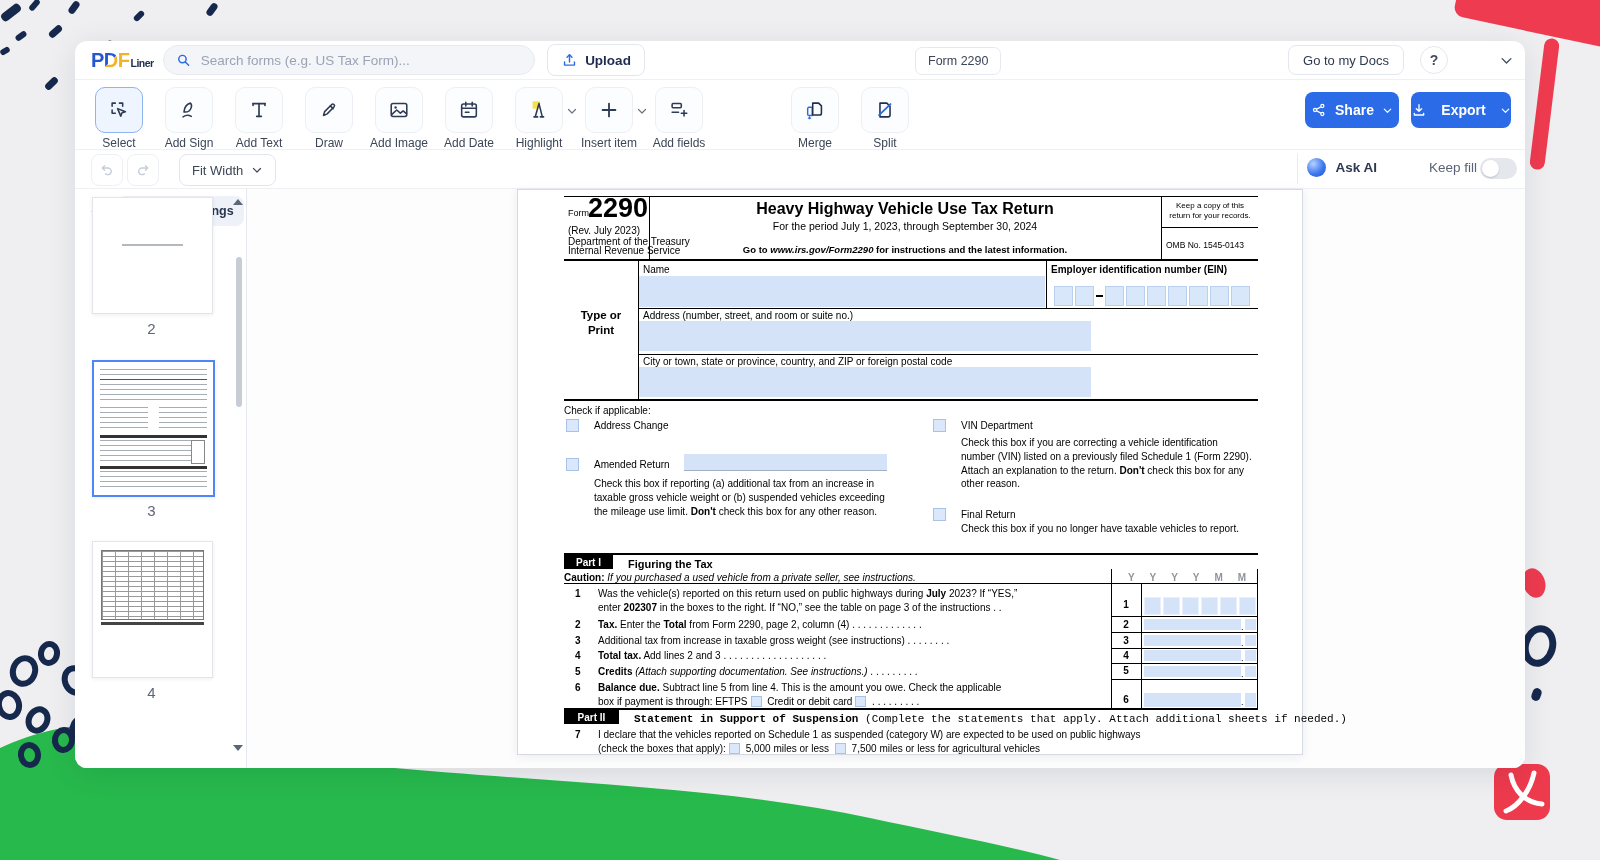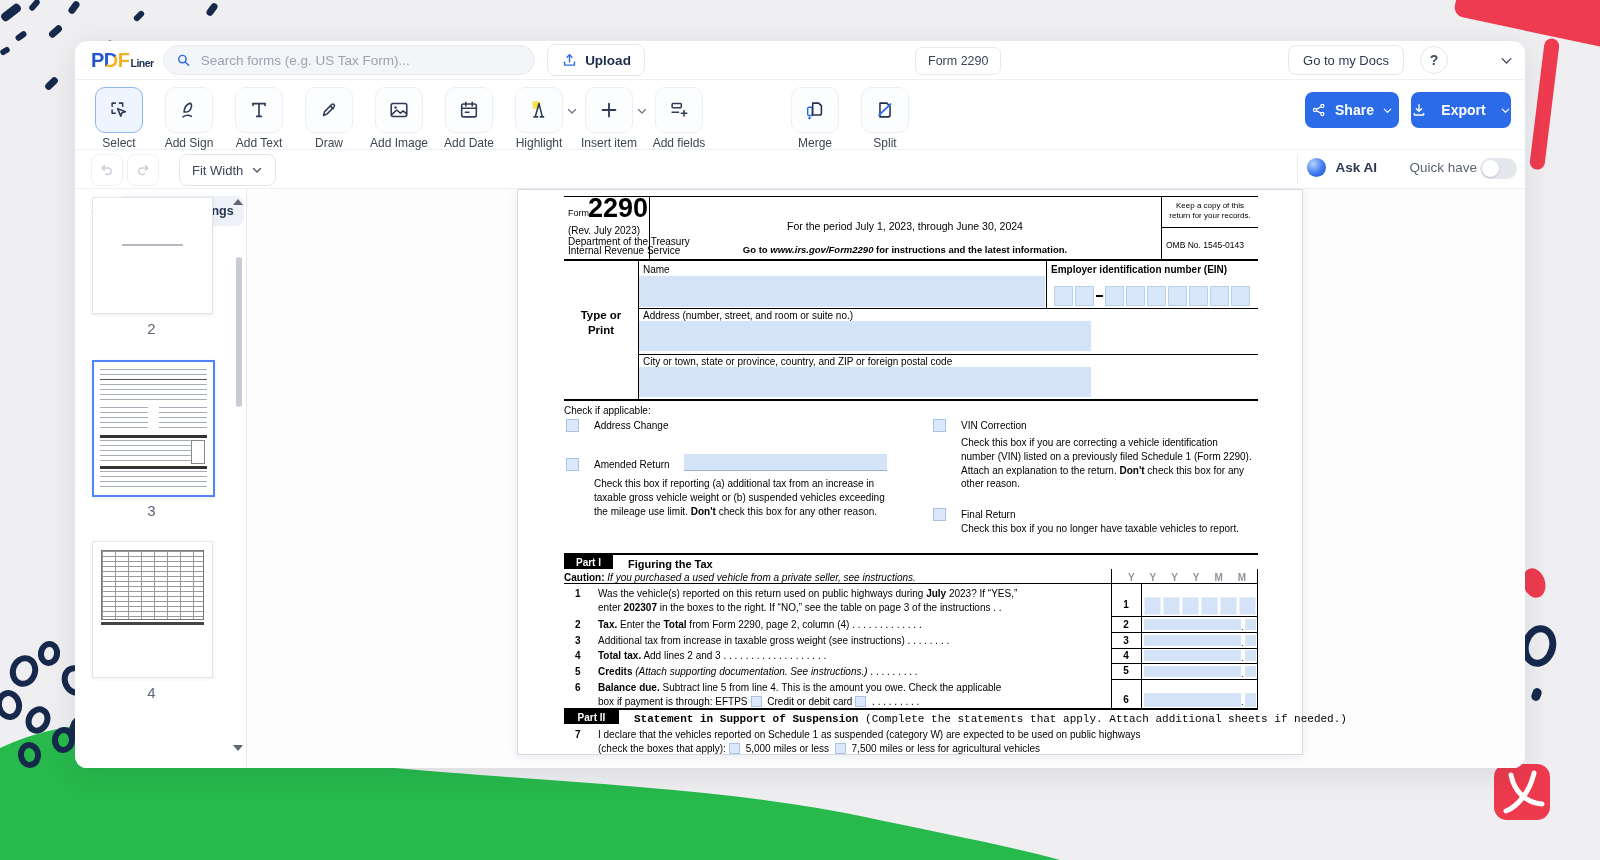--- a/index.html
+++ b/index.html
@@ -314,21 +314,21 @@
       <span>Fit Width</span>
       <svg width="12" height="12" viewBox="0 0 24 24" fill="none" stroke="#414b5e" stroke-width="2.4" stroke-linecap="round" stroke-linejoin="round">
           <path d="M5 9l7 7 7-7"></path>
         </svg>
     </div>
     <div class="vsep" style="right:227px;"></div>
     <div class="askai">
       <span class="ai-orb"></span>
       <span>Ask AI</span>
     </div>
-    <span class="qf">Quick have</span>
+    <span class="qf">Keep fill</span>
     <div class="toggle">
         <span class="knob"></span>
       </div>
   </div>
 
   <div class="content">
     <div class="sidebar">
       <div class="sb-head">
         <div class="collapse">
           <svg width="15" height="15" viewBox="0 0 24 24" fill="none" stroke="#6b7486" stroke-width="2.2" stroke-linecap="round" stroke-linejoin="round">
@@ -382,21 +382,22 @@
         <div class="vline" style="left:131px;top:6px;height:65px;"></div>
         <div class="vline" style="left:643px;top:6px;height:65px;"></div>
         <div class="hline" style="left:46px;top:69px;width:694px;height:2px;"></div>
 
         <div class="ftxt" style="left:50px;top:16px;font-size:9px;">Form</div>
         <div class="ftxt bb" style="left:70px;top:4px;font-size:27px;line-height:28px;">2290</div>
         <div class="ftxt fsmall" style="left:50px;top:36px;">(Rev. July 2023)</div>
         <div class="ftxt fsmall" style="left:50px;top:47px;">Department of the Treasury</div>
         <div class="ftxt fsmall" style="left:50px;top:56px;">Internal Revenue Service</div>
 
-        <div class="ftxt" style="left:131px;top:29px;width:512px;text-align:center;font-size:10.5px;">For the period July 1, 2023, through June 30, 2024</div>
+        <div class="ftxt bb" style="left:131px;top:10px;width:512px;text-align:center;font-size:16px;line-height:17px;">Heavy Highway Vehicle Use Tax Return</div>
+        <div class="ftxt" style="left:131px;top:29px;width:512px;text-align:center;font-size:10.5px;">For the period July 1, 2023, through September 30, 2024</div>
         <div class="ftxt" style="left:131px;top:54px;width:512px;text-align:center;font-size:9.5px;line-height:11px;"><span class="bb">Go to </span><span class="bb ii">www.irs.gov/Form2290</span><span class="bb"> for instructions and the latest information.</span></div>
 
         <div class="ftxt" style="left:648px;top:11px;width:88px;font-size:8px;line-height:10px;text-align:center;">Keep a copy of this return for your records.</div>
         <div class="hline" style="left:643px;top:37px;width:97px;"></div>
         <div class="ftxt" style="left:648px;top:48px;font-size:8.5px;">OMB No. 1545-0143</div>
 
         <div class="vline" style="left:120px;top:71px;height:138px;"></div>
         <div class="ftxt bb" style="left:50px;top:118px;width:66px;text-align:center;font-size:11.5px;line-height:15px;">Type or Print</div>
 
         <div class="ftxt fsmall" style="left:125px;top:75px;">Name</div>
@@ -426,21 +427,21 @@
         <div class="ftxt" style="left:46px;top:214px;">Check if applicable:</div>
         <span class="fcb" style="position:absolute;left:48px;top:229px;"></span>
         <div class="ftxt" style="left:76px;top:229px;">Address Change</div>
 
         <span class="fcb" style="position:absolute;left:48px;top:268px;"></span>
         <div class="ftxt" style="left:76px;top:268px;">Amended Return</div>
         <div class="f-input" style="left:166px;top:264px;width:203px;height:17px;border-bottom:1px solid #9fb0c8;"></div>
         <div class="ftxt" style="left:76px;top:287px;width:298px;line-height:13.8px;"><span>Check this box if reporting (a) additional tax from an increase in taxable gross vehicle weight or (b) suspended vehicles exceeding the mileage use limit. </span><span class="bb">Don't</span><span> check this box for any other reason.</span></div>
 
         <span class="fcb" style="position:absolute;left:415px;top:229px;"></span>
-        <div class="ftxt" style="left:443px;top:229px;">VIN Correction</div>
+        <div class="ftxt" style="left:443px;top:229px;">VIN Department</div>
         <div class="ftxt" style="left:443px;top:246px;width:292px;line-height:13.8px;"><span>Check this box if you are correcting a vehicle identification number (VIN) listed on a previously filed Schedule 1 (Form 2290). Attach an explanation to the return. </span><span class="bb">Don't</span><span> check this box for any other reason.</span></div>
 
         <span class="fcb" style="position:absolute;left:415px;top:318px;"></span>
         <div class="ftxt" style="left:443px;top:318px;">Final Return</div>
         <div class="ftxt" style="left:443px;top:332px;width:298px;line-height:13.8px;">Check this box if you no longer have taxable vehicles to report.</div>
 
         <div class="part-bar" style="top:363px;">
           <div class="part-tag" style="width:49px;">Part I</div>
           <div class="ftxt bb" style="left:64px;top:2px;font-size:11px;">Figuring the Tax</div>
         </div>

